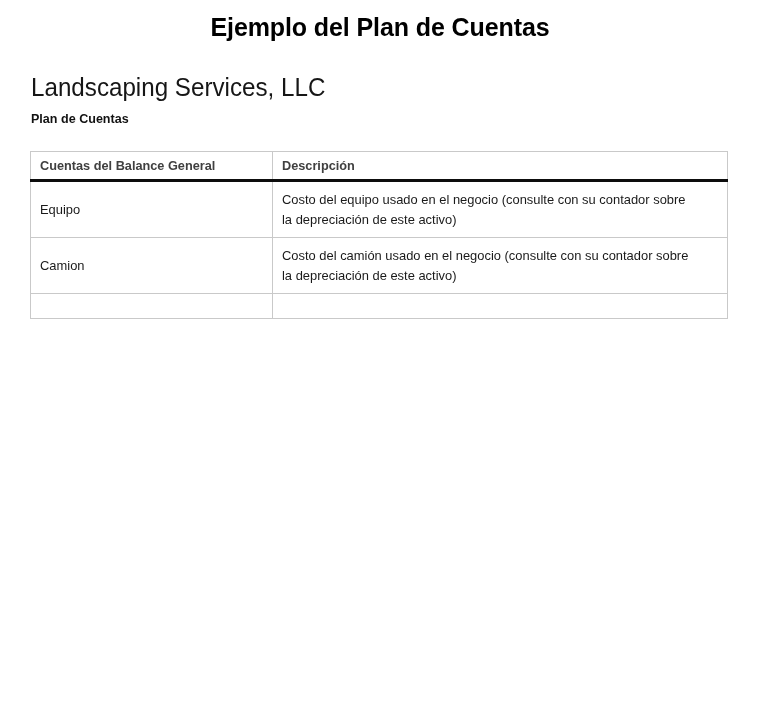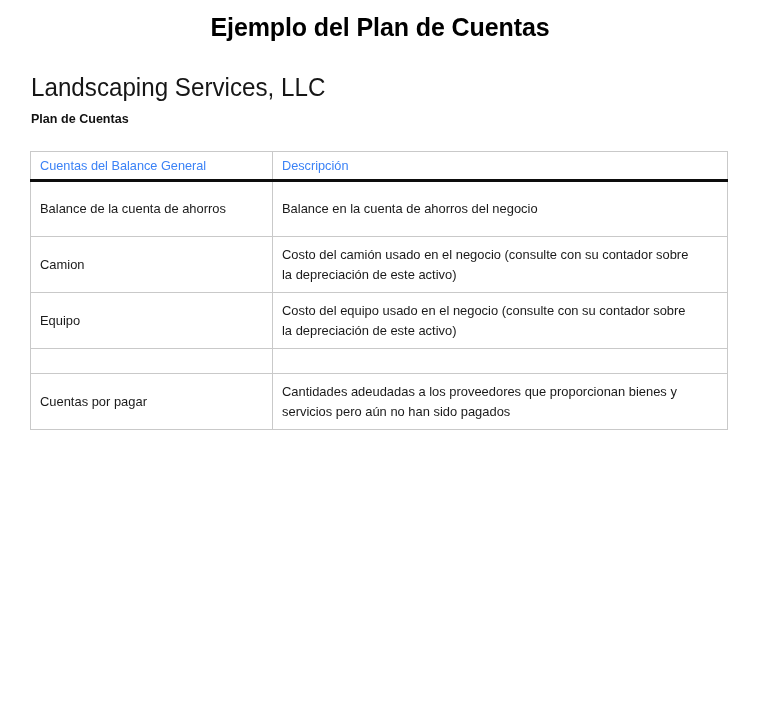--- a/index.html
+++ b/index.html
@@ -86,23 +86,23 @@
     padding: 0 8px 0 9px;
     font-family: "Liberation Sans", sans-serif;
     font-stretch: condensed;
     font-size: 13.6px;
     color: #1a1a1a;
     line-height: 1.42;
     text-align: left;
   }
 
   .coa-table th {
-    font-weight: normal;
+    font-weight: bold;
     font-size: 13.4px;
-    color: #3b82f6;
+    color: #404040;
     height: 26px;
     padding-top: 1px;
     border-bottom: 3px solid #0d0d0d;
   }
 
   .coa-table td .cell-text {
     display: block;
     transform: scaleX(0.95);
     transform-origin: left center;
     white-space: pre-line;
@@ -144,65 +144,49 @@
           <span class="cell-text">Cuentas del Balance General</span>
         </th>
         <th>
           <span class="cell-text">Descripción</span>
         </th>
       </tr>
     </thead>
     <tbody>
 
 
-      <tr class="row-single">
+
+
+
+      <tr class="row-double">
         <td>
-          <span class="cell-text">Balance de la cuenta de ahorros</span>
+          <span class="cell-text">Equipo</span>
         </td>
         <td>
-          <span class="cell-text">Balance en la cuenta de ahorros del negocio</span>
+          <span class="cell-text">Costo del equipo usado en el negocio (consulte con su contador sobre la depreciación de este activo)</span>
         </td>
       </tr>
-
-
 
       <tr class="row-double">
         <td>
           <span class="cell-text">Camion</span>
         </td>
         <td>
           <span class="cell-text">Costo del camión usado en el negocio (consulte con su contador sobre la depreciación de este activo)</span>
-        </td>
-      </tr>
-
-      <tr class="row-double">
-        <td>
-          <span class="cell-text">Equipo</span>
-        </td>
-        <td>
-          <span class="cell-text">Costo del equipo usado en el negocio (consulte con su contador sobre la depreciación de este activo)</span>
         </td>
       </tr>
 
       <tr class="row-spacer">
         <td>
           <span class="cell-text"></span>
         </td>
         <td>
           <span class="cell-text"></span>
         </td>
       </tr>
 
-      <tr class="row-double">
-        <td>
-          <span class="cell-text">Cuentas por pagar</span>
-        </td>
-        <td>
-          <span class="cell-text">Cantidades adeudadas a los proveedores que proporcionan bienes y servicios pero aún no han sido pagados</span>
-        </td>
-      </tr>
 
 
 
     </tbody>
   </table>
 
 </div>
 
 </body></html>

